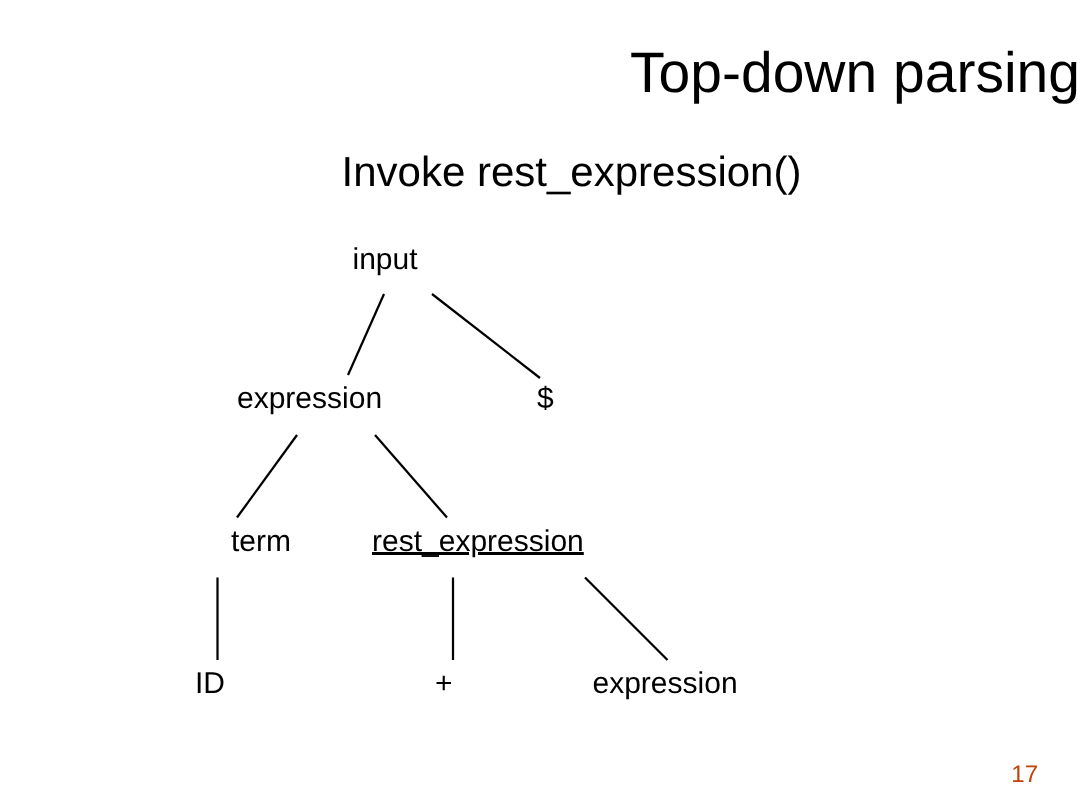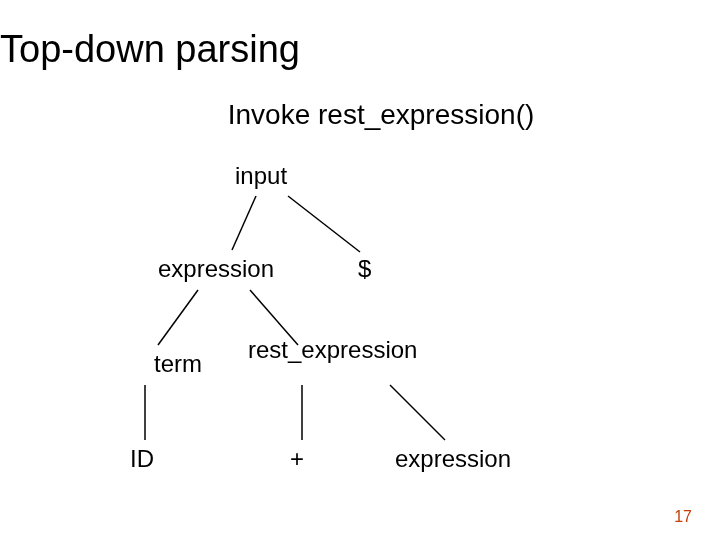--- a/index.html
+++ b/index.html
@@ -5,36 +5,36 @@
     * { margin: 0; padding: 0; box-sizing: border-box; }
     body {
       width: 720px;
       height: 540px;
       background: #ffffff;
       font-family: Arial, Helvetica, sans-serif;
       position: relative;
       overflow: hidden;
     }
     .title {
-      text-align: left;
+      text-align: right;
       font-size: 38px;
       font-weight: normal;
       color: #000;
       margin-top: 28px;
     }
     .subtitle {
       font-size: 28px;
       color: #000;
       margin-top: 28px;
       margin-left: 42px;
       text-align: center;
     }
     .node {
       position: absolute;
-      font-size: 24px;
+      font-size: 20px;
       color: #000;
       white-space: nowrap;
     }
     .page-number {
       position: absolute;
       bottom: 14px;
       right: 28px;
       font-size: 16px;
       color: #c2410c;
     }
@@ -50,21 +50,21 @@
 </head>
 <body>
 
 <h1 class="title">Top-down parsing</h1>
 <div class="subtitle">Invoke rest_expression()</div>
 
 <div class="node" style="left:235px; top:162px;">input</div>
 <div class="node" style="left:158px; top:255px;">expression</div>
 <div class="node" style="left:358px; top:255px;">$</div>
 <div class="node" style="left:115px; top:350px;margin-left:39px;">term</div>
-<div class="node" style="left:248px; top:336px;">rest_expression</div>
+<div class="node" style="left:248px; top:350px;text-decoration:underline;">rest_expression</div>
 <div class="node" style="left:130px; top:445px;text-align:center;">ID</div>
 <div class="node" style="left:290px; top:445px;">+</div>
 <div class="node" style="left:395px; top:445px;">expression</div>
 
 <svg class="edges">
   <line x1="256" y1="196" x2="232" y2="250" stroke="#000" stroke-width="1.5"></line>
   <line x1="288" y1="196" x2="360" y2="252" stroke="#000" stroke-width="1.5"></line>
   <line x1="198" y1="290" x2="158" y2="345" stroke="#000" stroke-width="1.5"></line>
   <line x1="250" y1="290" x2="298" y2="345" stroke="#000" stroke-width="1.5"></line>
   <line x1="145" y1="385" x2="145" y2="440" stroke="#000" stroke-width="1.5"></line>

